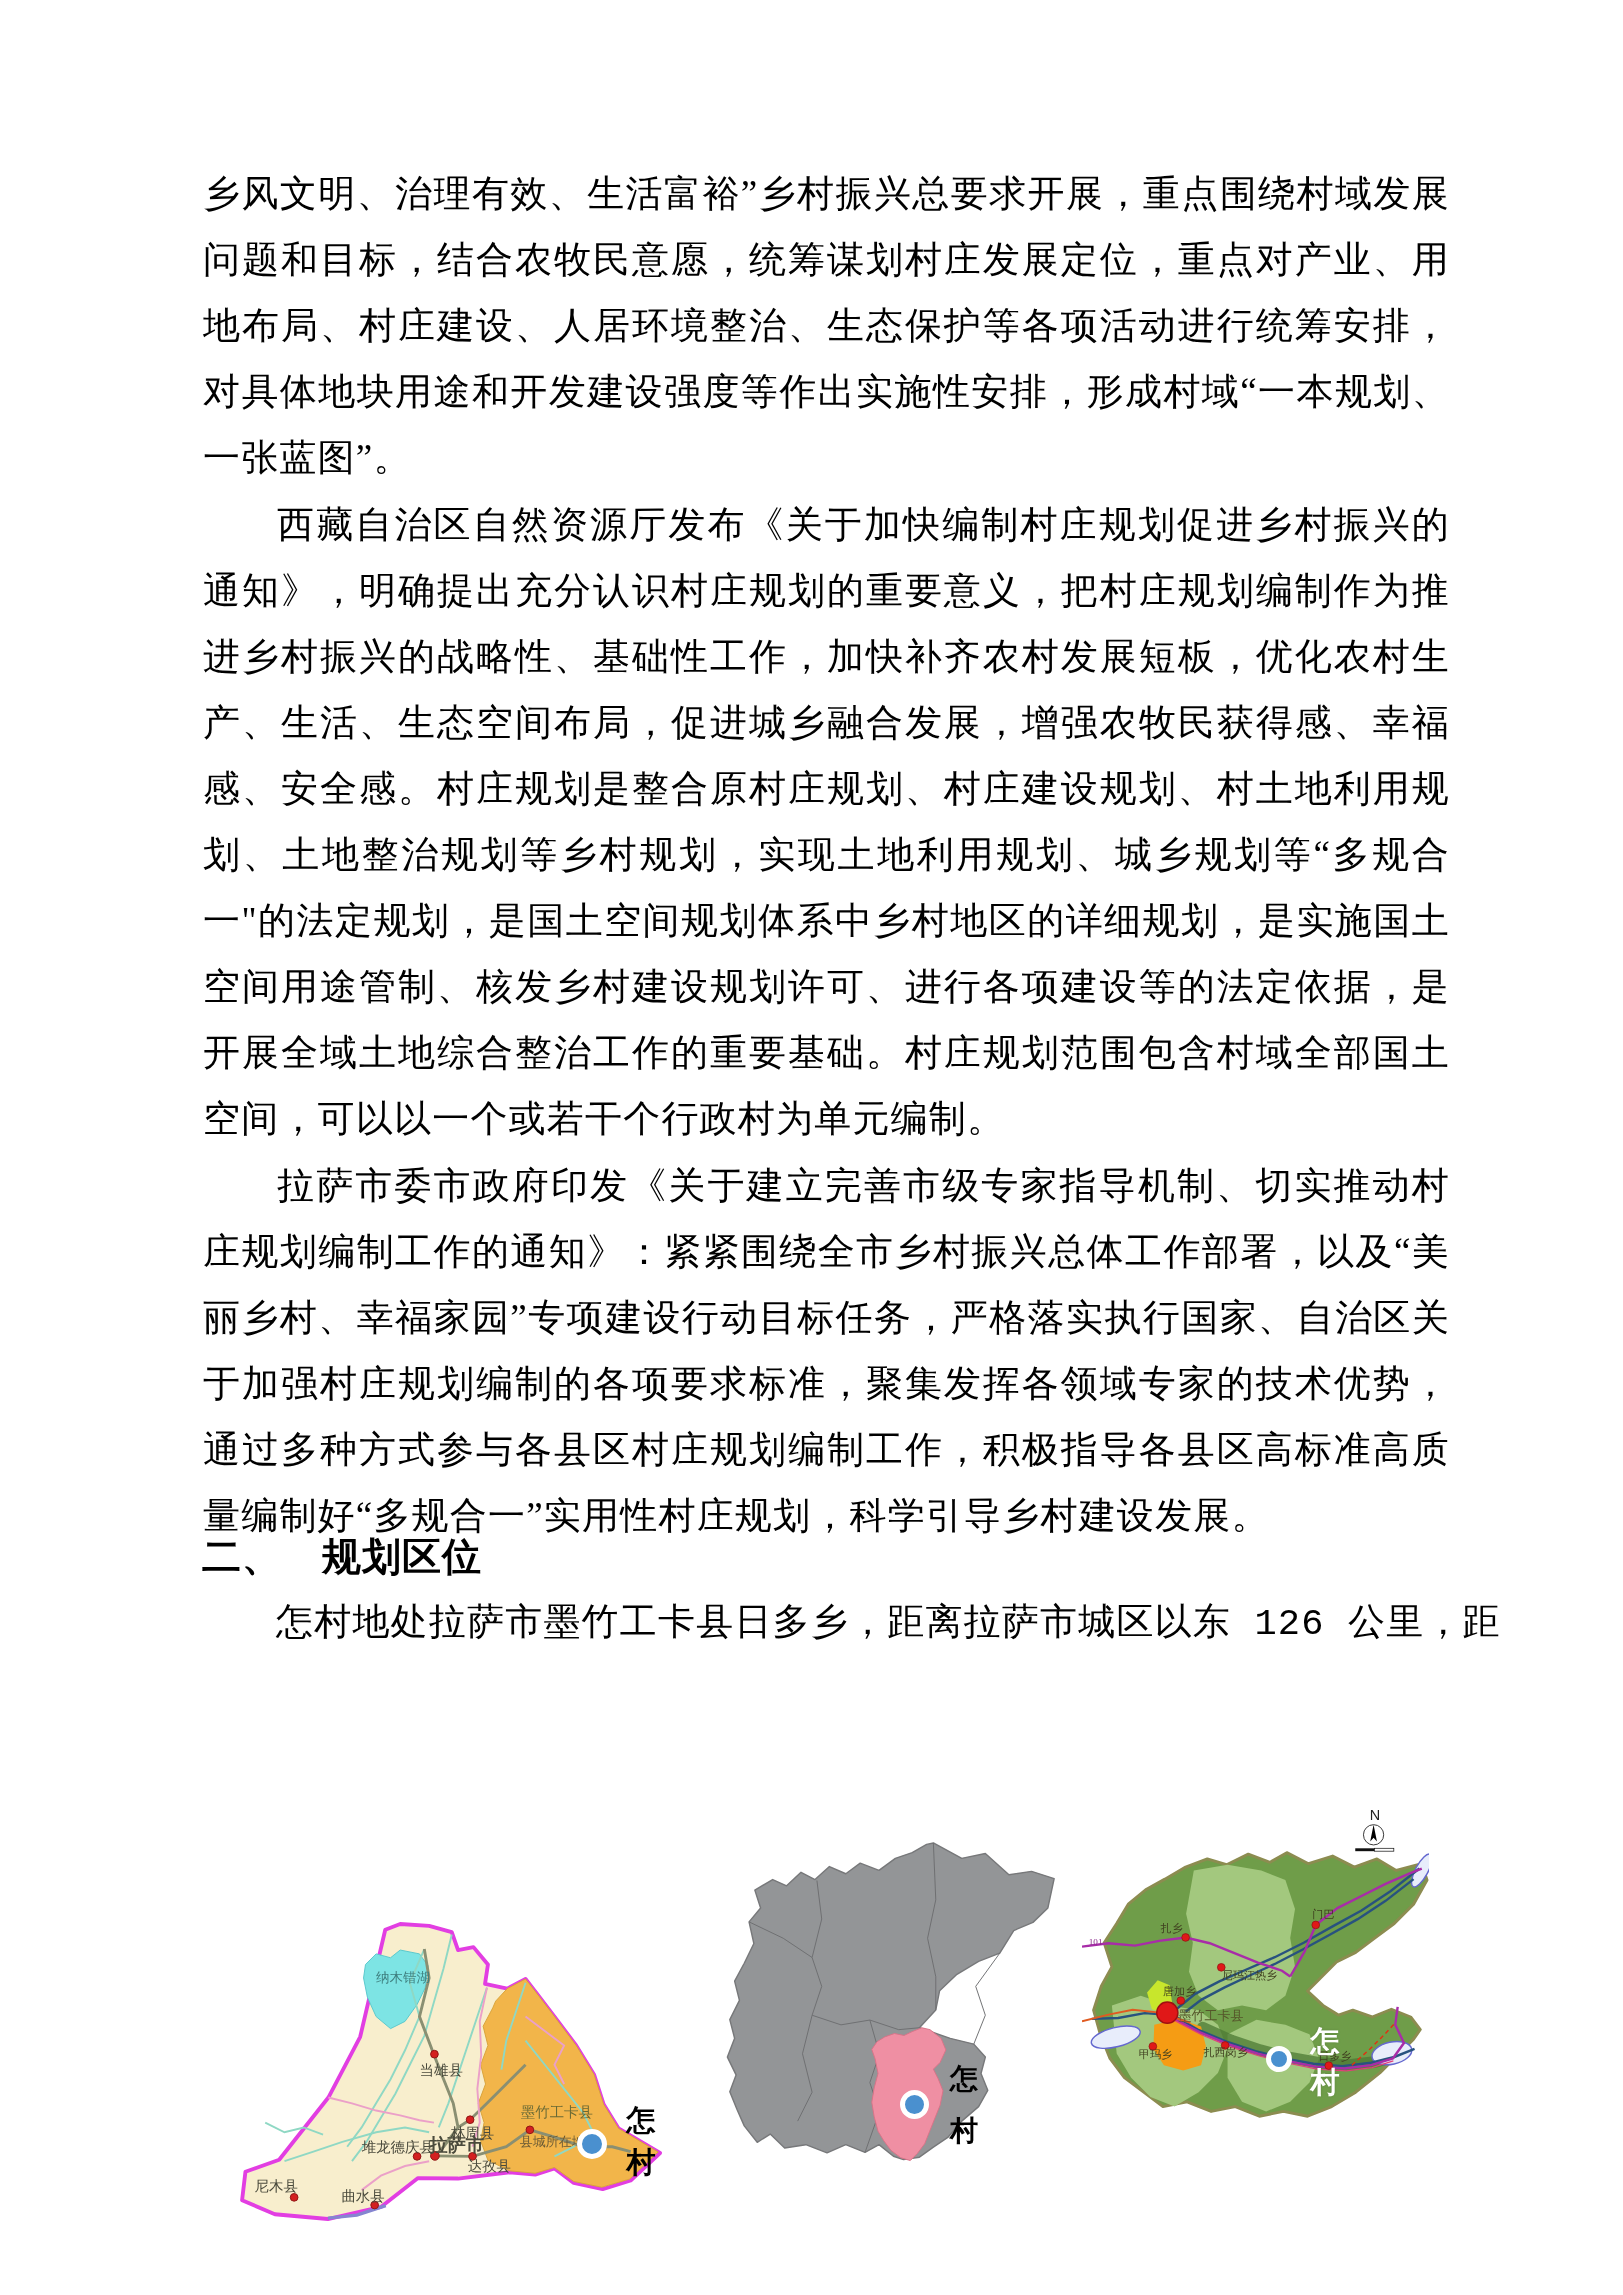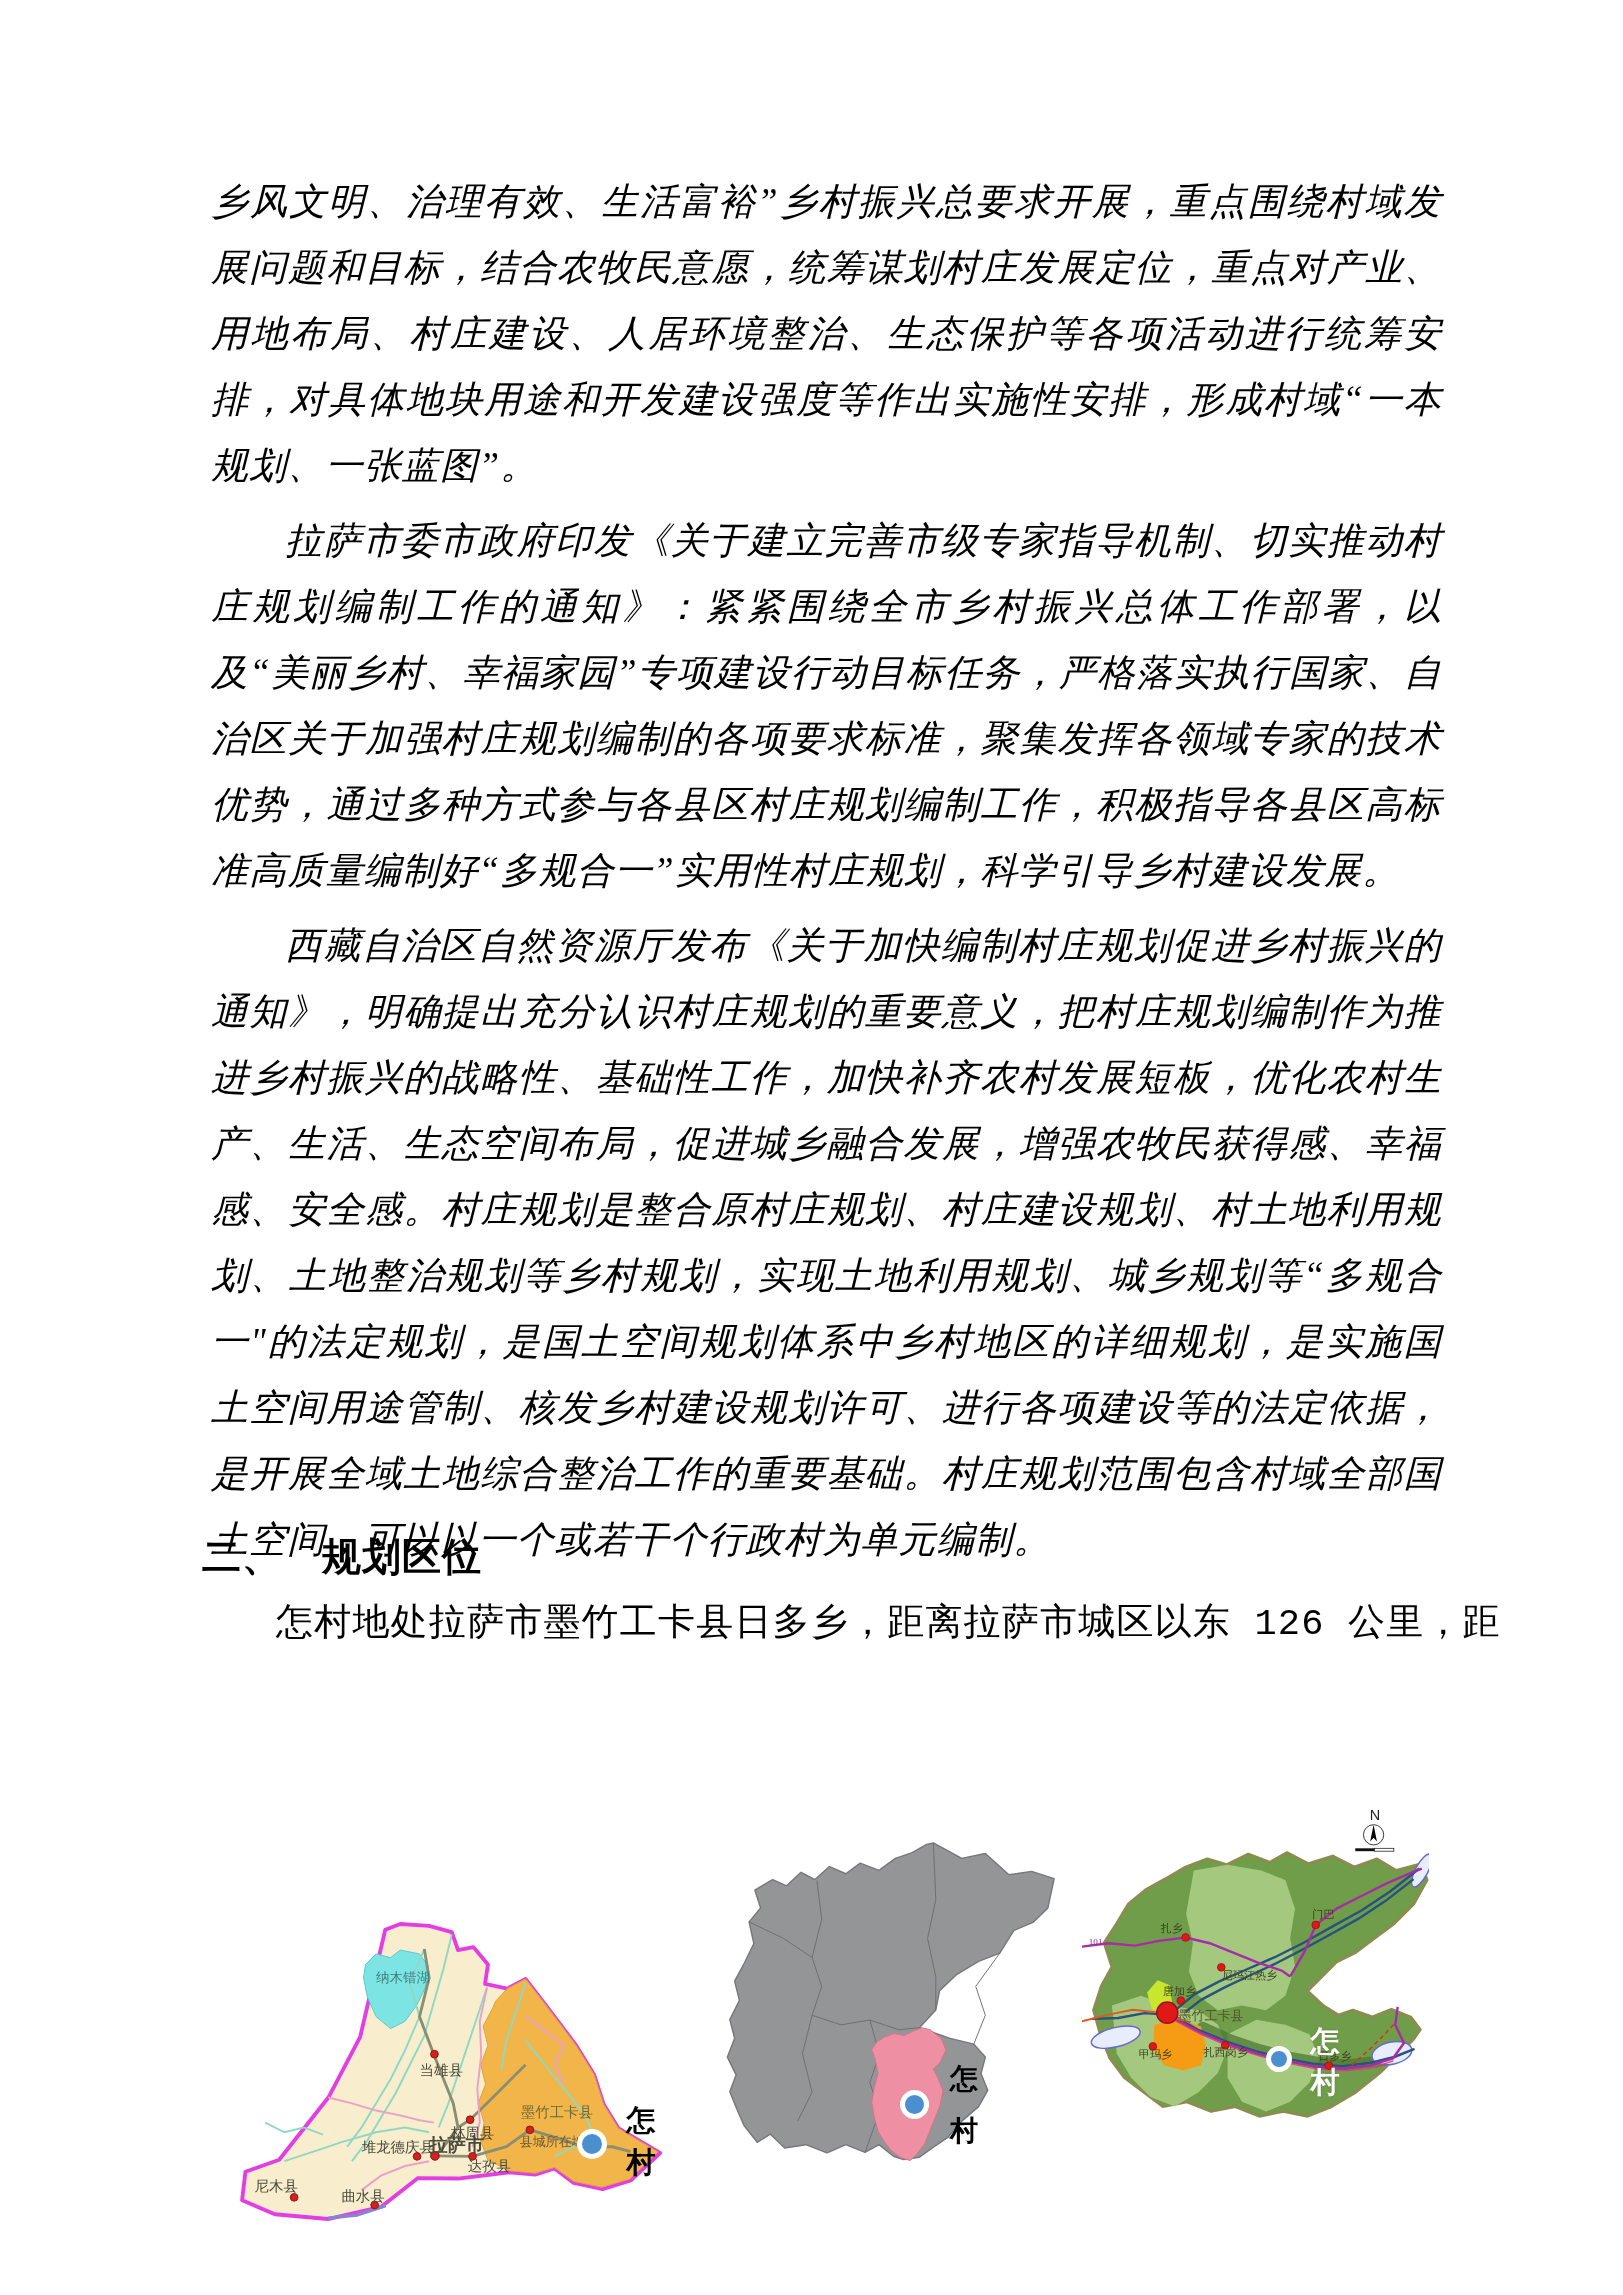--- a/index.html
+++ b/index.html
@@ -5,21 +5,21 @@
   html,body{margin:0;padding:0;}
   body{
     width:1623px;height:2295px;background:#ffffff;position:relative;
     font-family:"Liberation Serif","DejaVu Serif",serif;color:#000;
   }
   .text-upper{
     position:absolute;left:202px;top:160px;width:1249px;
     font-size:37px;line-height:66px;letter-spacing:1.2px;
     text-align:justify;text-justify:inter-character;
   }
-  .text-upper p{margin:9px;padding:0;font-style:italic;}
+  .text-upper p{margin:1px;padding:0;}
   .indent{text-indent:2em;}
   .text-lower{position:absolute;left:202px;top:1535px;width:1249px;}
   .heading{
     font-family:Liberation Mono, monospace;
     font-weight:bold;font-size:39px;line-height:51px;margin:0;letter-spacing:1px;
   }
   .loc-line{
     font-size:37px;line-height:76px;letter-spacing:1.2px;white-space:nowrap;font-family:Liberation Mono, monospace;
   }
   .loc-line.first{text-indent:2em;}
@@ -42,22 +42,22 @@
   #map-left .loc-dot{left:360px;top:209px;width:30px;height:30px;}
   #map-mid .loc-dot{left:175px;top:248px;width:29px;height:29px;}
   #map-right .loc-dot{left:184px;top:244px;width:26px;height:26px;}
   .map-label{font-family:"Liberation Serif","DejaVu Serif",serif;}
 </style>
 </head>
 <body>
 
 <div class="text-upper">
   <p class="para">乡风文明、治理有效、生活富裕”乡村振兴总要求开展，重点围绕村域发展问题和目标，结合农牧民意愿，统筹谋划村庄发展定位，重点对产业、用地布局、村庄建设、人居环境整治、生态保护等各项活动进行统筹安排，对具体地块用途和开发建设强度等作出实施性安排，形成村域“一本规划、一张蓝图”。</p>
+  <p class="para indent">西藏自治区自然资源厅发布《关于加快编制村庄规划促进乡村振兴的通知》，明确提出充分认识村庄规划的重要意义，把村庄规划编制作为推进乡村振兴的战略性、基础性工作，加快补齐农村发展短板，优化农村生产、生活、生态空间布局，促进城乡融合发展，增强农牧民获得感、幸福感、安全感。村庄规划是整合原村庄规划、村庄建设规划、村土地利用规划、土地整治规划等乡村规划，实现土地利用规划、城乡规划等“多规合一"的法定规划，是国土空间规划体系中乡村地区的详细规划，是实施国土空间用途管制、核发乡村建设规划许可、进行各项建设等的法定依据，是开展全域土地综合整治工作的重要基础。村庄规划范围包含村域全部国土空间，可以以一个或若干个行政村为单元编制。</p>
   <p class="para indent">拉萨市委市政府印发《关于建立完善市级专家指导机制、切实推动村庄规划编制工作的通知》：紧紧围绕全市乡村振兴总体工作部署，以及“美丽乡村、幸福家园”专项建设行动目标任务，严格落实执行国家、自治区关于加强村庄规划编制的各项要求标准，聚集发挥各领域专家的技术优势，通过多种方式参与各县区村庄规划编制工作，积极指导各县区高标准高质量编制好“多规合一”实用性村庄规划，科学引导乡村建设发展。</p>
-  <p class="para indent">西藏自治区自然资源厅发布《关于加快编制村庄规划促进乡村振兴的通知》，明确提出充分认识村庄规划的重要意义，把村庄规划编制作为推进乡村振兴的战略性、基础性工作，加快补齐农村发展短板，优化农村生产、生活、生态空间布局，促进城乡融合发展，增强农牧民获得感、幸福感、安全感。村庄规划是整合原村庄规划、村庄建设规划、村土地利用规划、土地整治规划等乡村规划，实现土地利用规划、城乡规划等“多规合一"的法定规划，是国土空间规划体系中乡村地区的详细规划，是实施国土空间用途管制、核发乡村建设规划许可、进行各项建设等的法定依据，是开展全域土地综合整治工作的重要基础。村庄规划范围包含村域全部国土空间，可以以一个或若干个行政村为单元编制。</p>
 </div>
 
 <div class="text-lower">
   <h2 class="heading">二、　规划区位</h2>
   <div class="loc-line first">怎村地处拉萨市墨竹工卡县日多乡，距离拉萨市城区以东 126 公里，距</div>
 </div>
 
 <div id="map-left" class="map">
   <svg width="458" height="304" viewBox="0 0 950 630">
     <g>

